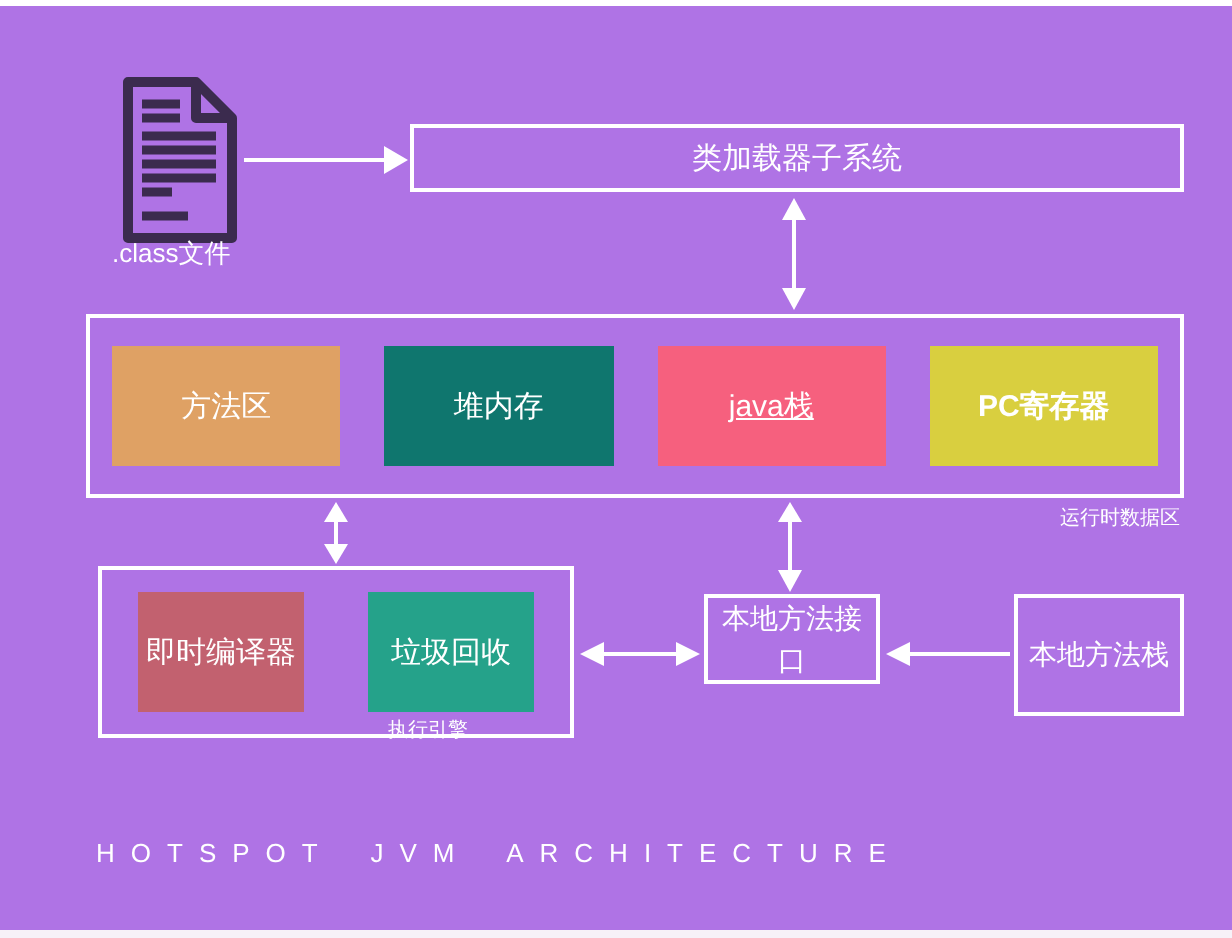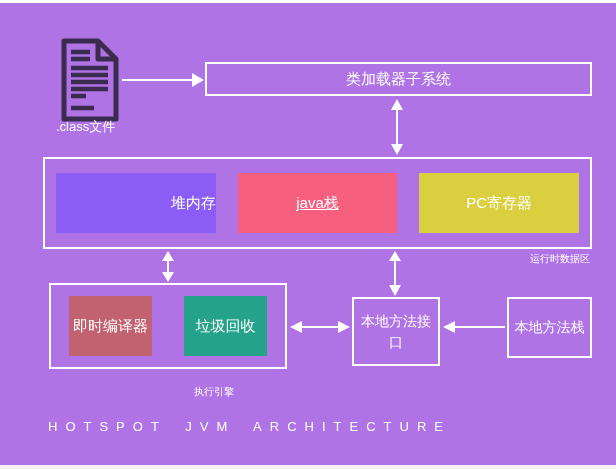--- a/index.html
+++ b/index.html
@@ -48,34 +48,34 @@
     left:49px;top:283px;width:238px;height:86px;
     display:flex;align-items:center;justify-content:center;
     gap:32px;padding:0 18px;
   }
   .engine-block{
     flex:1 1 0;height:60px;
     display:flex;align-items:center;justify-content:center;
     font-size:15px;text-align:center;
   }
   .nmi-box{
-    left:352px;top:297px;width:88px;height:69px;
+    left:352px;top:297px;width:88px;height:45px;
     display:flex;align-items:center;justify-content:center;
     font-size:14px;text-align:center;line-height:1.45;
     padding:0 3px;
   }
   .nml-box{
     left:507px;top:297px;width:85px;height:61px;
     display:flex;align-items:center;justify-content:center;
     font-size:14px;text-align:center;
   }
 
   .area-label{position:absolute;font-size:10px;color:#ffffff;white-space:nowrap;}
   .runtime-label{top:252px;right:26px;}
-  .engine-label{left:194px;top:385px;font-family:Liberation Mono, monospace;}
+  .engine-label{left:194px;top:358px;font-family:Liberation Mono, monospace;}
 
   .footer-title{
     position:absolute;left:48px;top:419px;
     font-size:13px;color:#ffffff;
     letter-spacing:8px;word-spacing:7px;white-space:nowrap;
   }
 </style>
 </head>
 <body>
 
@@ -136,27 +136,30 @@
       <line x1="15" y1="70" x2="38" y2="70"></line>
     </g>
   </svg>
   <div class="doc-label">.class文件</div>
 
   <div class="outline-box classloader-box">
     <span>类加载器子系统</span>
   </div>
 
   <div class="outline-box runtime-box">
-    <div class="mem-block" style="background-color: #8b5cf6; justify-content: flex-end;">
+    <div class="mem-block" style="background-color: rgb(223, 161, 100);">
+      <span>方法区</span>
+    </div>
+    <div class="mem-block" style="background-color: #0f766e;">
       <span>堆内存</span>
     </div>
     <div class="mem-block" style="background-color: rgb(246, 96, 126); text-decoration: underline;">
       <span>java栈</span>
     </div>
-    <div class="mem-block" style="background-color: rgb(217, 207, 63);">
+    <div class="mem-block" style="background-color: rgb(217, 207, 63); font-weight: bold;">
       <span>PC寄存器</span>
     </div>
   </div>
   <div class="area-label runtime-label">运行时数据区</div>
 
   <div class="outline-box engine-box">
     <div class="engine-block" style="background-color: rgb(194, 97, 111);">
       <span>即时编译器</span>
     </div>
     <div class="engine-block" style="background-color: rgb(37, 162, 138); font-family: Liberation Mono, monospace;">

